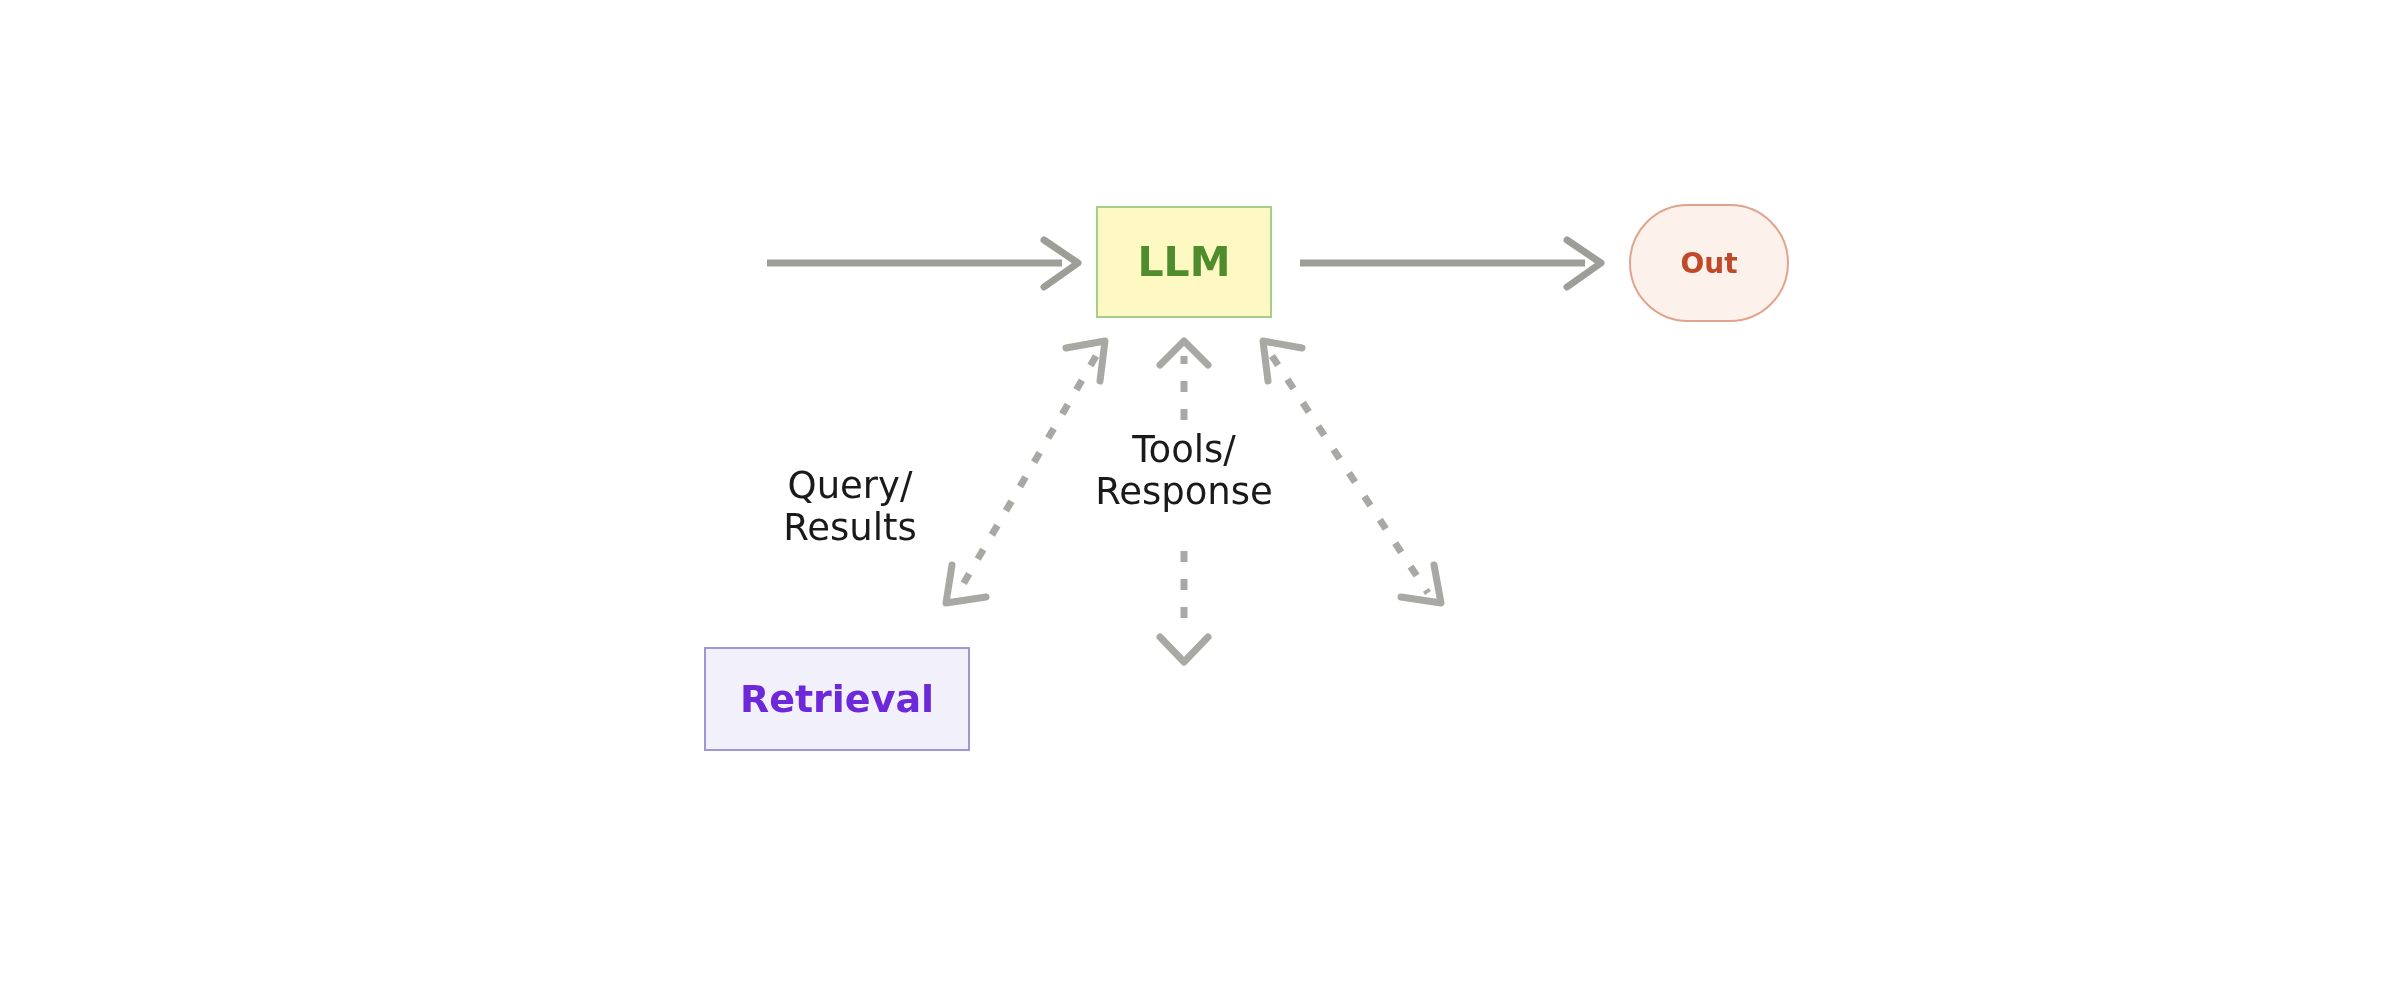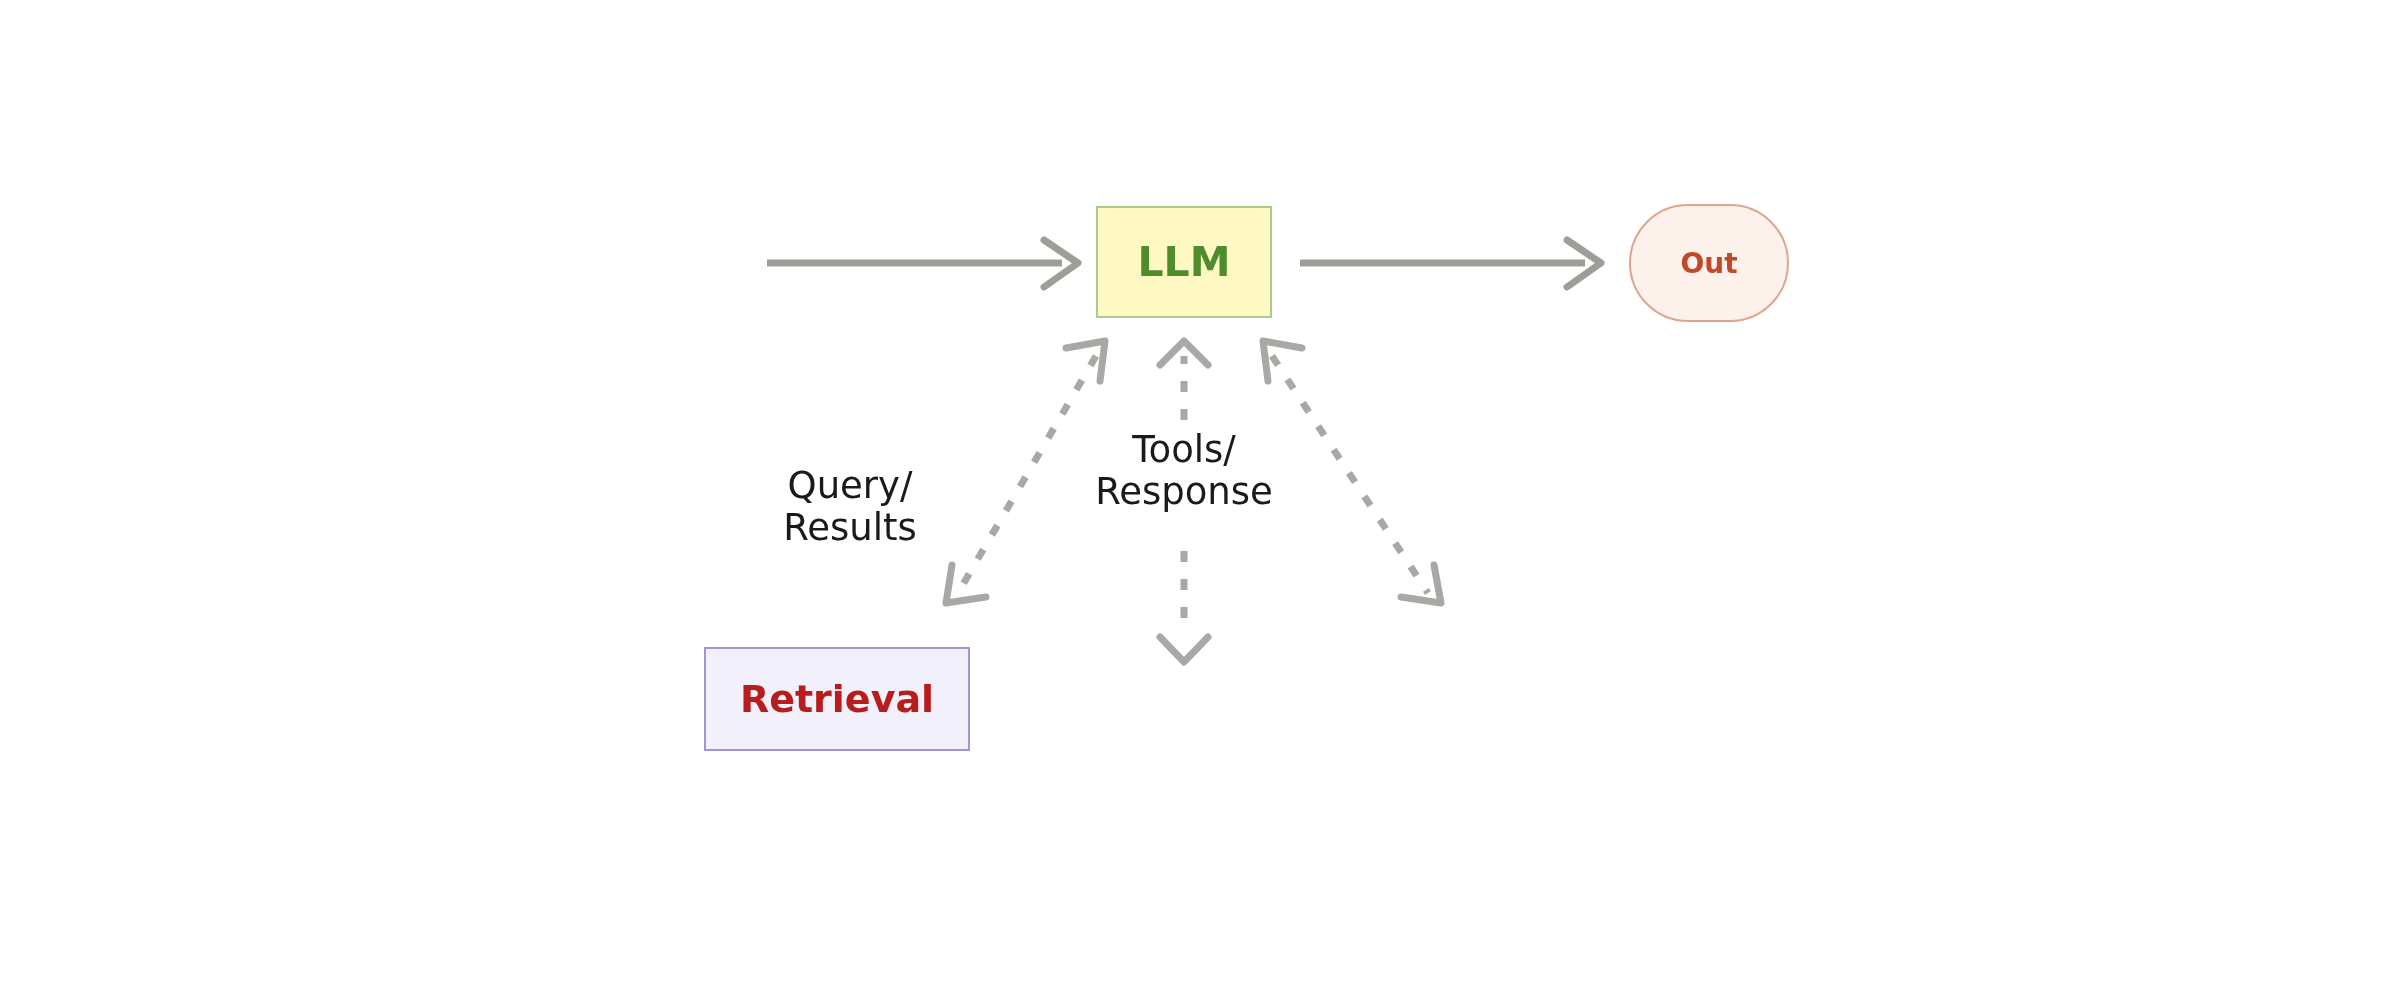--- a/index.html
+++ b/index.html
@@ -86,21 +86,21 @@
     border: 2px solid #a5cd8b;
     color: #4f8c2b;
     font-weight: bold;
     font-size: 41px;
   }
 
   
   .node-capability {
     background: #f2f1fb;
     border: 2px solid #9d97d4;
-    color: #b91c1c;
+    color: #6d28d9;
     font-weight: bold;
     font-size: 38px;
   }
   #node-retrieval {
     left: 704px;
     top: 647px;
     width: 266px;
     height: 104px;
   }
   #node-tools {

